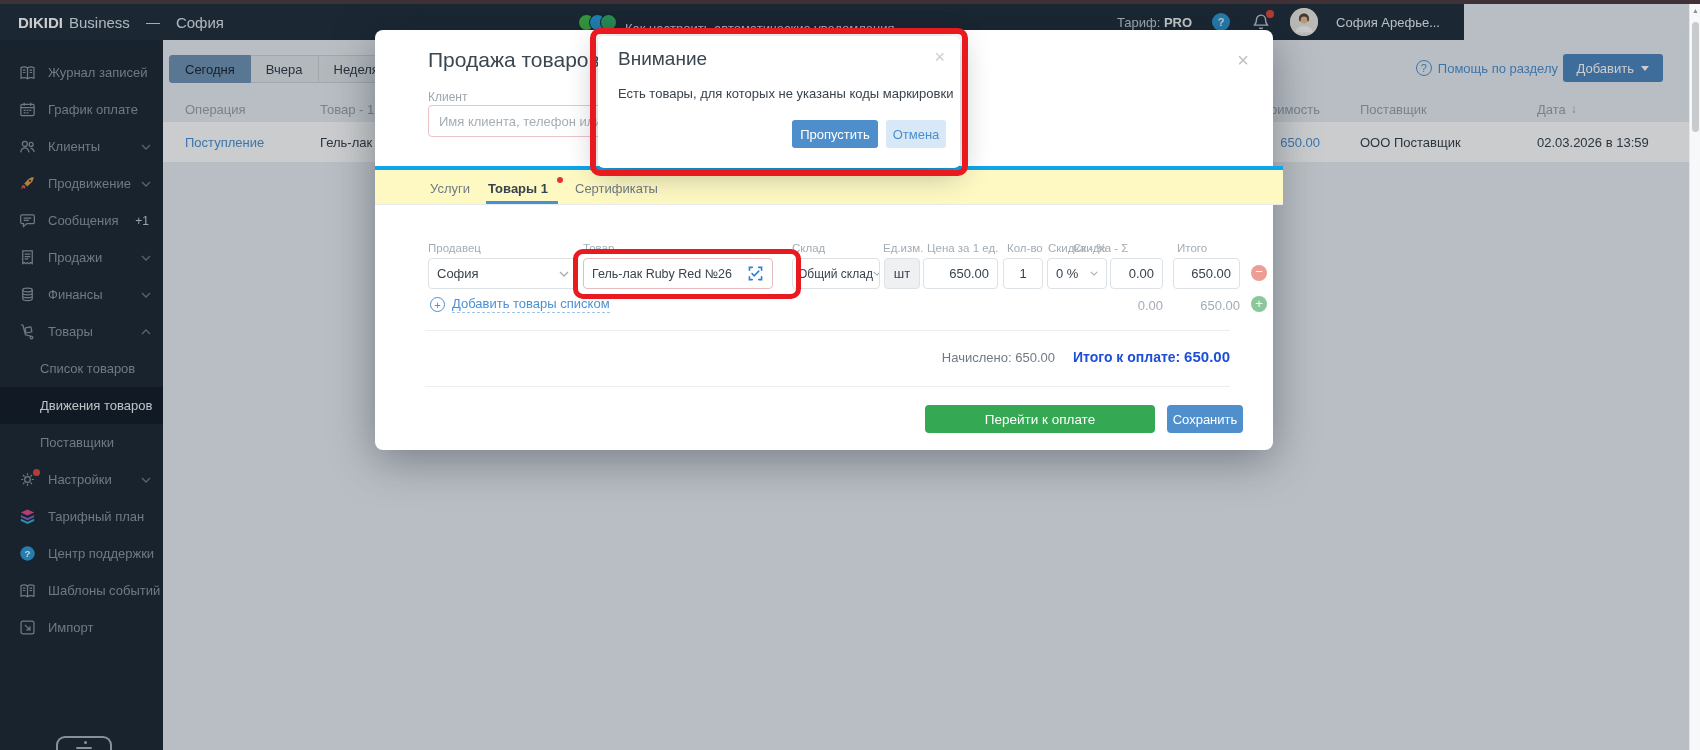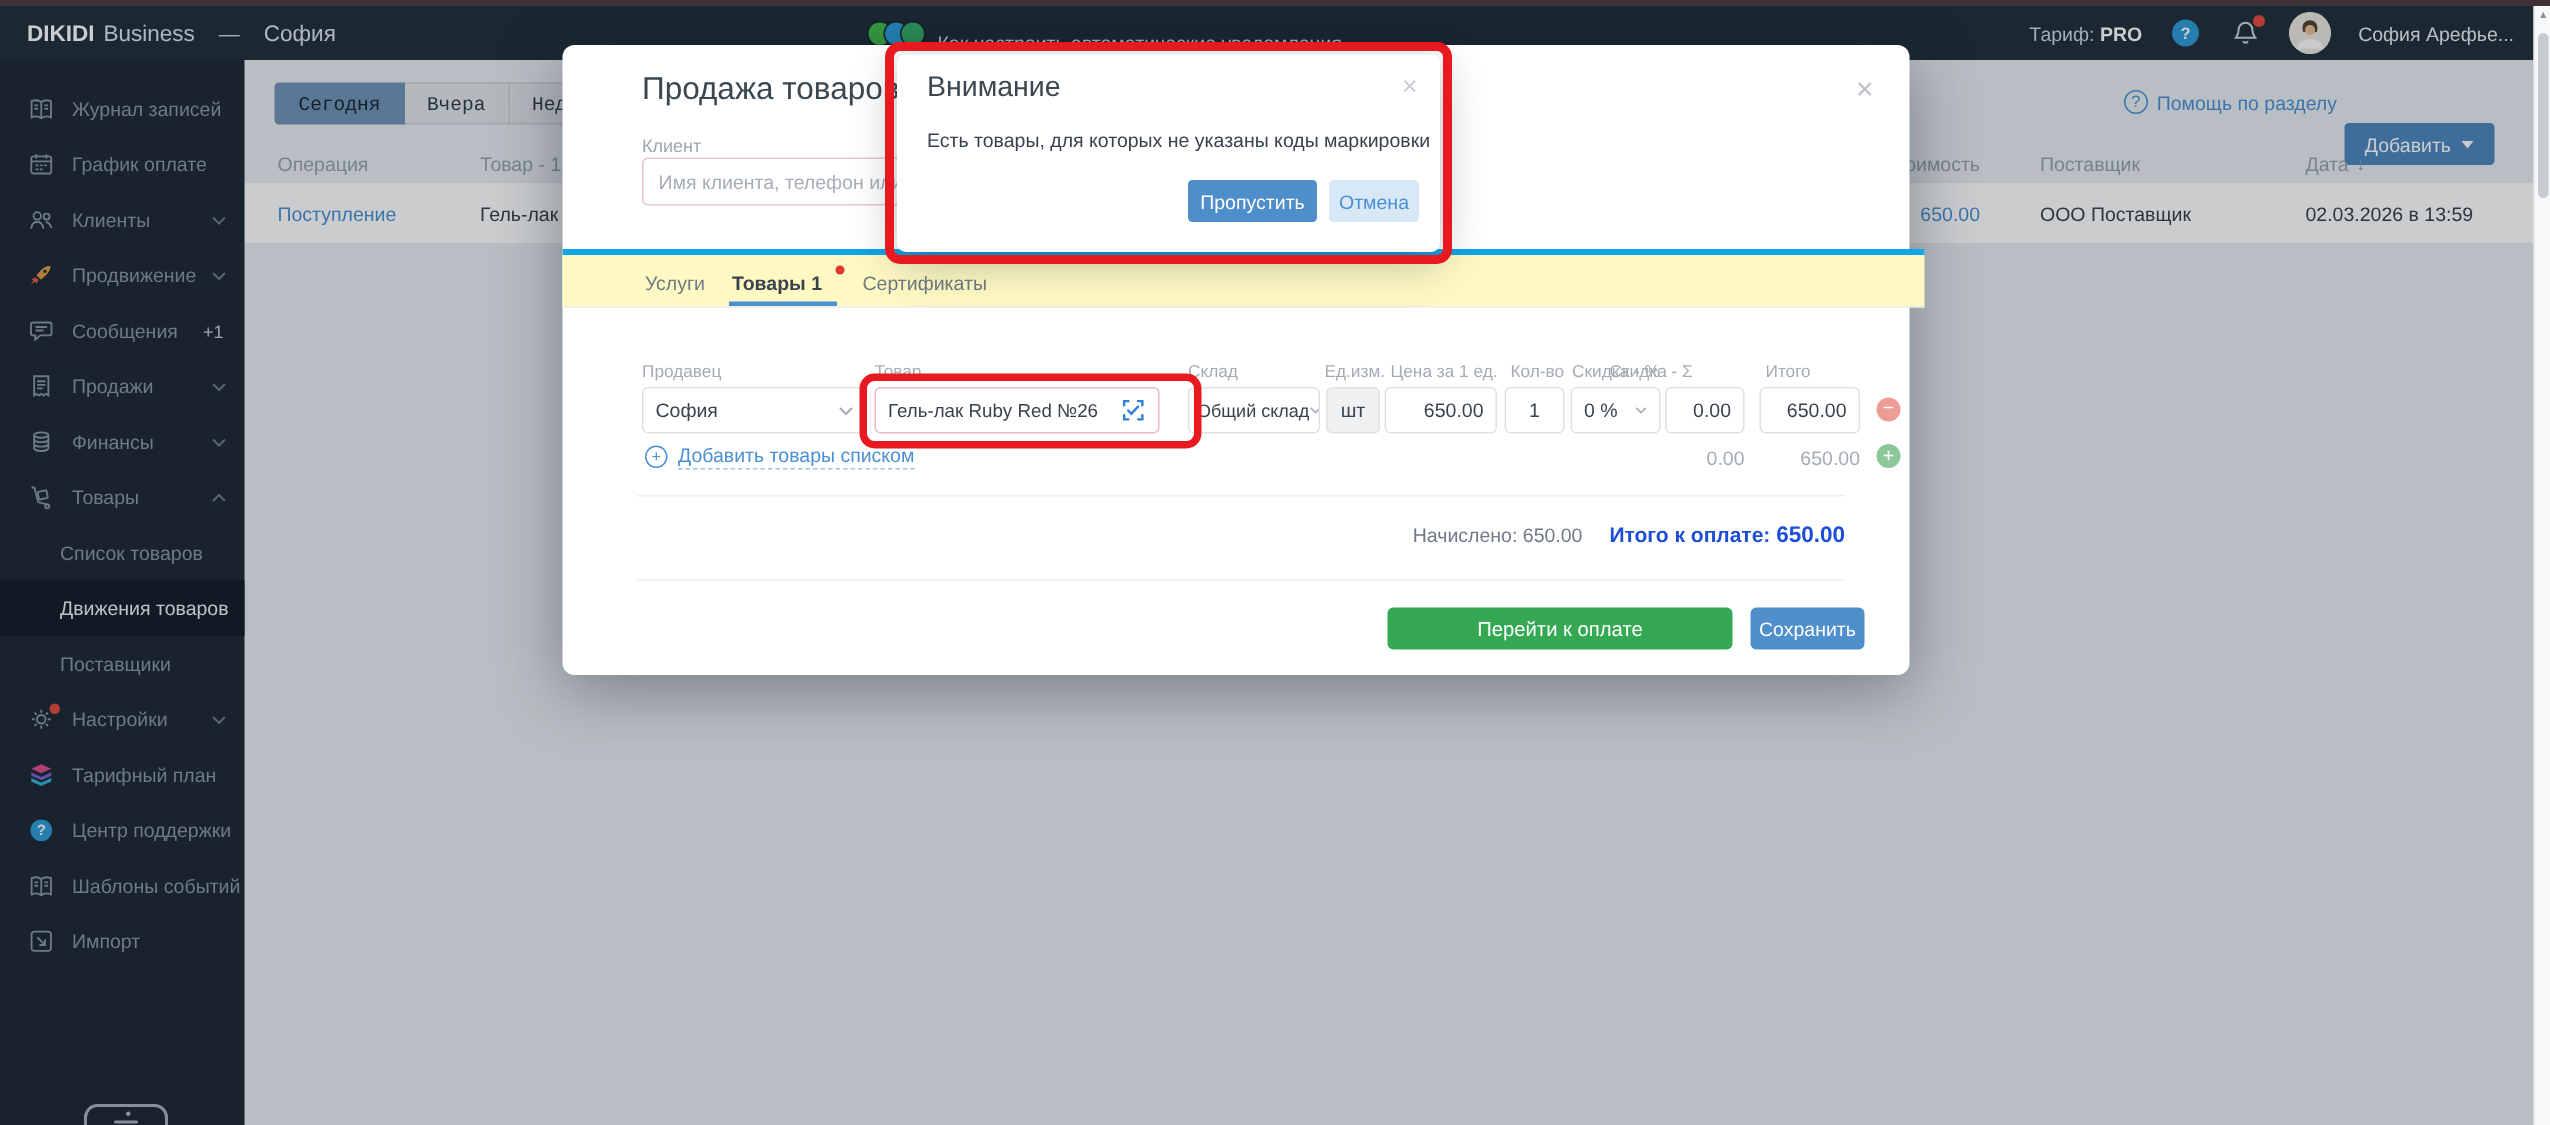--- a/index.html
+++ b/index.html
@@ -1,21 +1,21 @@
 <!DOCTYPE html>
 <html><head>
 <meta charset="utf-8">
 <style>
   * { margin:0; padding:0; box-sizing:border-box; }
   html,body { width:1700px; height:750px; overflow:hidden; }
   body { font-family:"Liberation Sans", sans-serif; background:#eaeef2; position:relative; }
 
   
   .top-strip { position:absolute; left:0; top:0; width:1700px; height:4px; background:#4e393b; z-index:6; }
-  .header { position:absolute; left:0; top:4px; width:1700px; height:36px; background:#1f2d3a; z-index:6;
+  .header { position:absolute; left:0; top:4px; width:1464px; height:36px; background:#1f2d3a; z-index:6;
             display:flex; align-items:center; color:#dfe6ec; font-size:14px; }
   .brand { margin-left:18px; display:flex; align-items:center; gap:6px; }
   .brand b { color:#fff; font-size:15px; }
   .brand .rest { color:#dce3ea; font-size:15px; }
   .brand .dash { margin:0 10px; color:#cfd7de; }
   .header-center { position:absolute; left:578px; top:0; height:36px; display:flex; align-items:center; gap:8px; }
   .mi { width:17px; height:17px; border-radius:50%; border:1.5px solid #16222d; display:inline-block; }
   .mi.g { background:#43c24c; } .mi.b { background:#2ba3e0; margin-left:-6px; } .mi.t { background:#35b36a; margin-left:-6px; }
   .notice { color:#e3e9ee; font-size:13px;margin-top:13px; }
   .header-right { position:absolute; right:24px; top:0; height:36px; display:flex; align-items:center; gap:18px; }
@@ -38,32 +38,32 @@
   .sb-badge { margin-left:auto; margin-right:14px; color:#c3ccd4; font-size:12px; }
   .sb-chev { margin-left:auto; margin-right:12px; color:#6d7a86; display:flex; }
   .sb-chev.up svg { transform:rotate(180deg); }
   .phone { position:absolute; left:56px; bottom:-8px; width:56px; height:22px; border:2px solid #a9b3bc; border-bottom:none;
            border-radius:9px 9px 0 0; }
   .phone .spk { position:absolute; left:18px; top:9px; width:16px; height:2px; background:#a9b3bc; border-radius:2px; }
   .phone .cam { position:absolute; left:26px; top:3px; width:3px; height:3px; border-radius:50%; background:#a9b3bc; }
 
   
   .main { position:absolute; left:163px; top:40px; width:1537px; height:710px; }
-  .filter-tabs { position:absolute; left:20px; top:15px; display:flex; height:28px;font-family:Liberation Mono, monospace; }
+  .filter-tabs { position:absolute; left:6px; top:15px; display:flex; height:28px; }
   .ftab { padding:0 15px; display:flex; align-items:center; font-size:13px; color:#2f3a44;
           background:#e2e6ea; border:1px solid #c9d0d6; border-left:none; cursor:pointer; white-space:nowrap; }
   .ftab:first-child { border-left:1px solid #c9d0d6; border-radius:3px 0 0 3px; }
   .ftab:last-child { border-radius:0 3px 3px 0; }
   .ftab.active { background:#6f93b4; border-color:#6f93b4; color:#17222d; }
   .help-link { position:absolute; right:142px; top:20px; display:flex; align-items:center; gap:6px;
                color:#4a90d2; font-size:13px; cursor:pointer; }
   .help-q { width:16px; height:16px; border-radius:50%; border:1.3px solid #4a90d2; font-size:11px; display:flex;
             align-items:center; justify-content:center; }
   .add-btn { position:absolute; right:37px; top:14px; height:28px; padding:0 14px; background:#4e86be; color:#fff;
-             font-size:13px; border:none; border-radius:3px; display:flex; align-items:center; gap:7px; cursor:pointer;margin-top:28px; }
+             font-size:13px; border:none; border-radius:3px; display:flex; align-items:center; gap:7px; cursor:pointer; }
   .caret { width:0; height:0; border-left:4px solid transparent; border-right:4px solid transparent; border-top:5px solid #fff; }
   .thead { position:absolute; top:56px; left:0; width:1537px; height:26px; font-size:13px; color:#97a1ab; }
   .trow { position:absolute; top:82px; left:0; width:1537px; height:40px; background:#fff; font-size:13px; color:#343f49; }
   .cell { position:absolute; top:0; height:100%; display:flex; align-items:center; white-space:nowrap; }
   .c0 { left:22px; width:130px; } .c1 { left:157px; width:420px; }
   .c2 { left:997px; width:160px; justify-content:flex-end; } .c3 { left:1197px; width:160px; } .c4 { left:1374px; width:160px; }
   .blue-text { color:#4a90d2; }
   .sort-arrow { margin-left:5px; color:#97a1ab; font-size:12px; }
 
   

